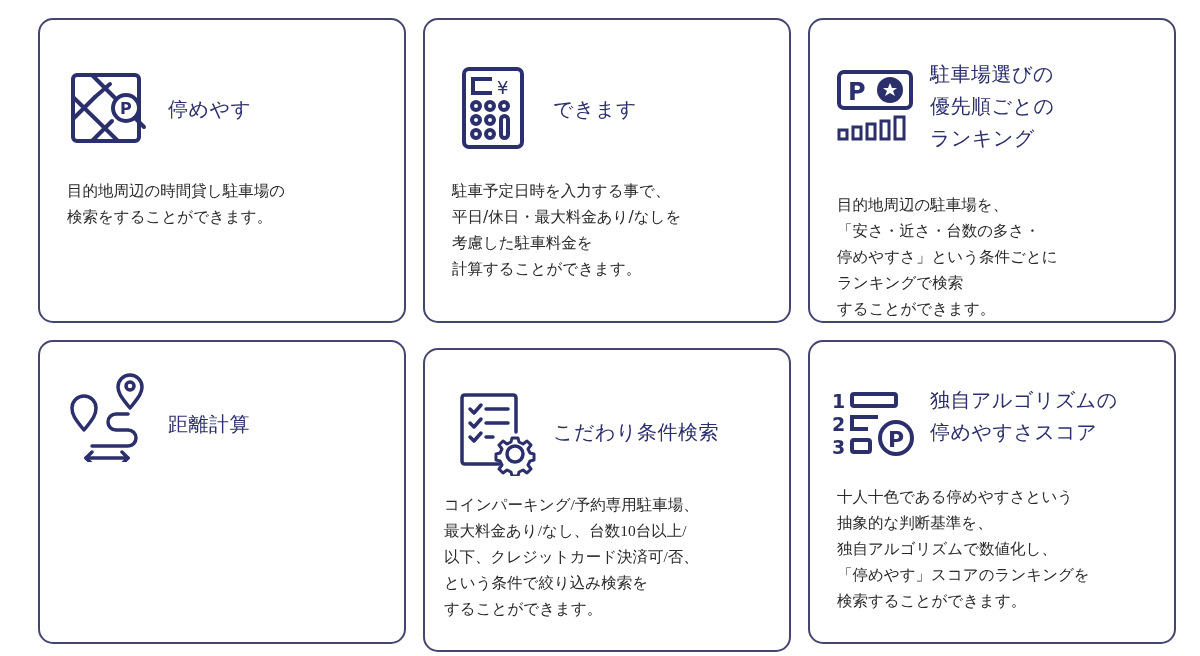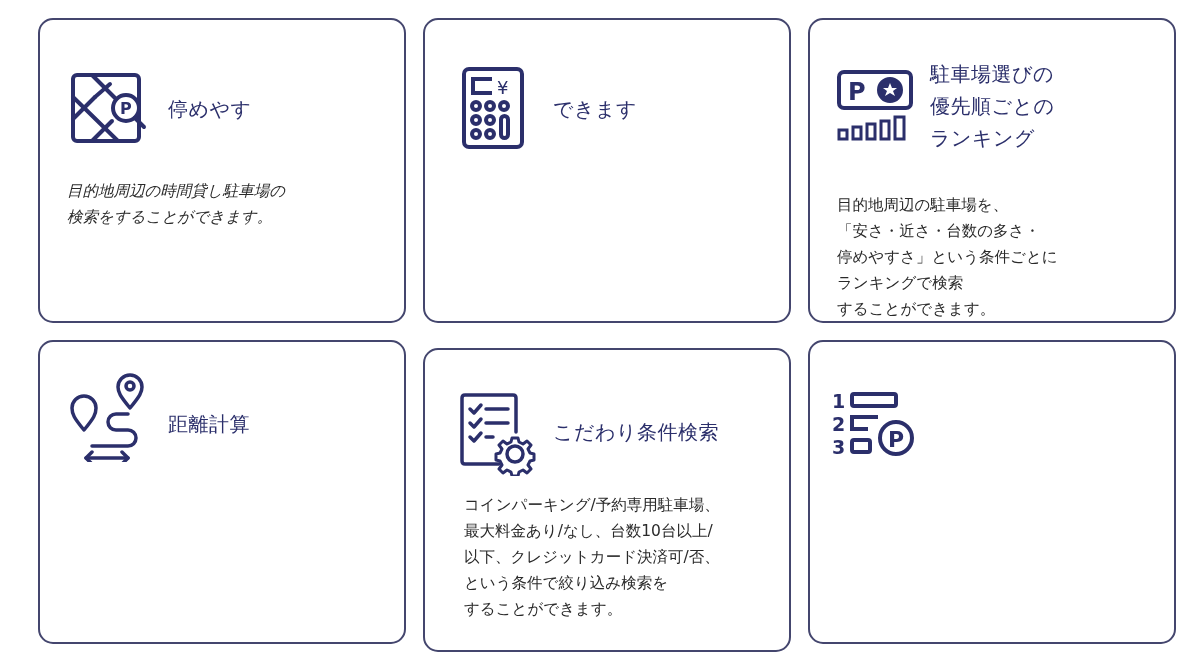--- a/index.html
+++ b/index.html
@@ -25,41 +25,45 @@
       <line x1="22" y1="3" x2="45" y2="26"></line>
       <line x1="3" y1="47" x2="25" y2="25"></line>
       <line x1="22" y1="69" x2="42" y2="49"></line>
       <line x1="25" y1="25" x2="40" y2="12"></line>
       <circle cx="56" cy="36" r="13" fill="#fff"></circle>
       <line x1="65" y1="46" x2="74" y2="55"></line>
       <text x="50" y="42" font-size="16" font-weight="bold" fill="#2b2f6b" stroke="none" font-family="DejaVu Sans, sans-serif">P</text>
     </svg>
   </div>
   <div class="title" style="left:128px;top:73px;">停めやす</div>
-  <div class="desc" style="left:27px;top:158px;font-style:italic;">目的地周辺の時間貸し駐車場の
+  <div class="desc" style="left:27px;top:158px;">目的地周辺の時間貸し駐車場の
 検索をすることができます。</div>
 </div>
 
 <div class="card" style="left:423px;top:18px;width:368px;height:305px;">
   <div class="icon" style="left:36px;top:46px;">
     <svg width="64" height="84" viewBox="0 0 64 84" fill="none" stroke="#2b2f6b" stroke-width="4">
       <rect x="3" y="3" width="58" height="78" rx="5"></rect>
       <polyline points="31,13 12,13 12,27 31,27"></polyline>
       <text x="36" y="28" font-size="18" fill="#2b2f6b" stroke="none" font-family="DejaVu Sans, sans-serif">¥</text>
       <circle cx="15" cy="40" r="4"></circle>
         <circle cx="29" cy="40" r="4"></circle>
         <circle cx="43" cy="40" r="4"></circle>
       <circle cx="15" cy="54" r="4"></circle>
         <circle cx="29" cy="54" r="4"></circle>
       <circle cx="15" cy="68" r="4"></circle>
         <circle cx="29" cy="68" r="4"></circle>
       <rect x="40" y="50" width="7" height="22" rx="3.5"></rect>
     </svg>
   </div>
   <div class="title" style="left:128px;top:73px;">できます</div>
+  <div class="desc" style="left:27px;top:158px;">駐車予定日時を入力する事で、
+平日/休日・最大料金あり/なしを
+考慮した駐車料金を
+計算することができます。</div>
 </div>
 
 <div class="card" style="left:808px;top:18px;width:368px;height:305px;">
   <div class="icon" style="left:26px;top:48px;">
     <svg width="80" height="80" viewBox="0 0 80 80" fill="none" stroke="#2b2f6b" stroke-width="4">
       <rect x="3" y="4" width="72" height="36" rx="5"></rect>
       <text x="12" y="32" font-size="24" font-weight="bold" fill="#2b2f6b" stroke="none" font-family="DejaVu Sans, sans-serif">P</text>
       <circle cx="54" cy="22" r="11" fill="#2b2f6b"></circle>
       <polygon points="54,15 56,20 61,20 57,23 59,28 54,25 49,28 51,23 47,20 52,20" fill="#fff" stroke="none"></polygon>
       <rect x="3" y="62" width="8" height="9" stroke-width="3"></rect>
@@ -102,33 +106,40 @@
         <line x1="27" y1="17" x2="49" y2="17"></line>
       <polyline points="11,31 15,35 22,27"></polyline>
         <line x1="27" y1="31" x2="49" y2="31"></line>
       <polyline points="11,45 15,49 22,41"></polyline>
         <line x1="27" y1="45" x2="34" y2="45"></line>
       <circle cx="56" cy="62" r="8"></circle>
       <path d="M53 46 L59 46 L60 50 L64 52 L68 49 L72 53 L69 57 L71 61 L75 62 L75 68 L71 69 L69 73 L72 77 L68 81 L64 78 L60 80 L59 84 L53 84 L52 80 L48 78 L44 81 L40 77 L43 73 L41 69 L37 68 L37 62 L41 61 L43 57 L40 53 L44 49 L48 52 L52 50 Z" stroke-width="3"></path>
     </svg>
   </div>
   <div class="title" style="left:128px;top:66px;">こだわり条件検索</div>
-  <div class="desc" style="left:39px;top:142px;">コインパーキング/予約専用駐車場、
+  <div class="desc" style="left:19px;top:142px;font-family:Liberation Serif, serif;">コインパーキング/予約専用駐車場、
 最大料金あり/なし、台数10台以上/
 以下、クレジットカード決済可/否、
 という条件で絞り込み検索を
 することができます。</div>
 </div>
 
 <div class="card" style="left:808px;top:340px;width:368px;height:304px;">
   <div class="icon" style="left:22px;top:46px;">
     <svg width="90" height="70" viewBox="0 0 90 70" fill="none" stroke="#2b2f6b" stroke-width="4">
       <text x="0" y="20" font-size="19" font-weight="bold" fill="#2b2f6b" stroke="none" font-family="DejaVu Sans, sans-serif">1</text>
       <text x="0" y="43" font-size="19" font-weight="bold" fill="#2b2f6b" stroke="none" font-family="DejaVu Sans, sans-serif">2</text>
       <text x="0" y="66" font-size="19" font-weight="bold" fill="#2b2f6b" stroke="none" font-family="DejaVu Sans, sans-serif">3</text>
       <rect x="20" y="6" width="44" height="12" rx="2"></rect>
       <polyline points="46,29 20,29 20,41 36,41"></polyline>
       <rect x="20" y="52" width="18" height="12" rx="2"></rect>
       <circle cx="64" cy="50" r="16"></circle>
       <text x="56" y="59" font-size="22" font-weight="bold" fill="#2b2f6b" stroke="none" font-family="DejaVu Sans, sans-serif">P</text>
     </svg>
   </div>
+  <div class="title" style="left:120px;top:42px;">独自アルゴリズムの
+停めやすさスコア</div>
+  <div class="desc" style="left:27px;top:142px;">十人十色である停めやすさという
+抽象的な判断基準を、
+独自アルゴリズムで数値化し、
+「停めやす」スコアのランキングを
+検索することができます。</div>
 </div>
 
 </body></html>

